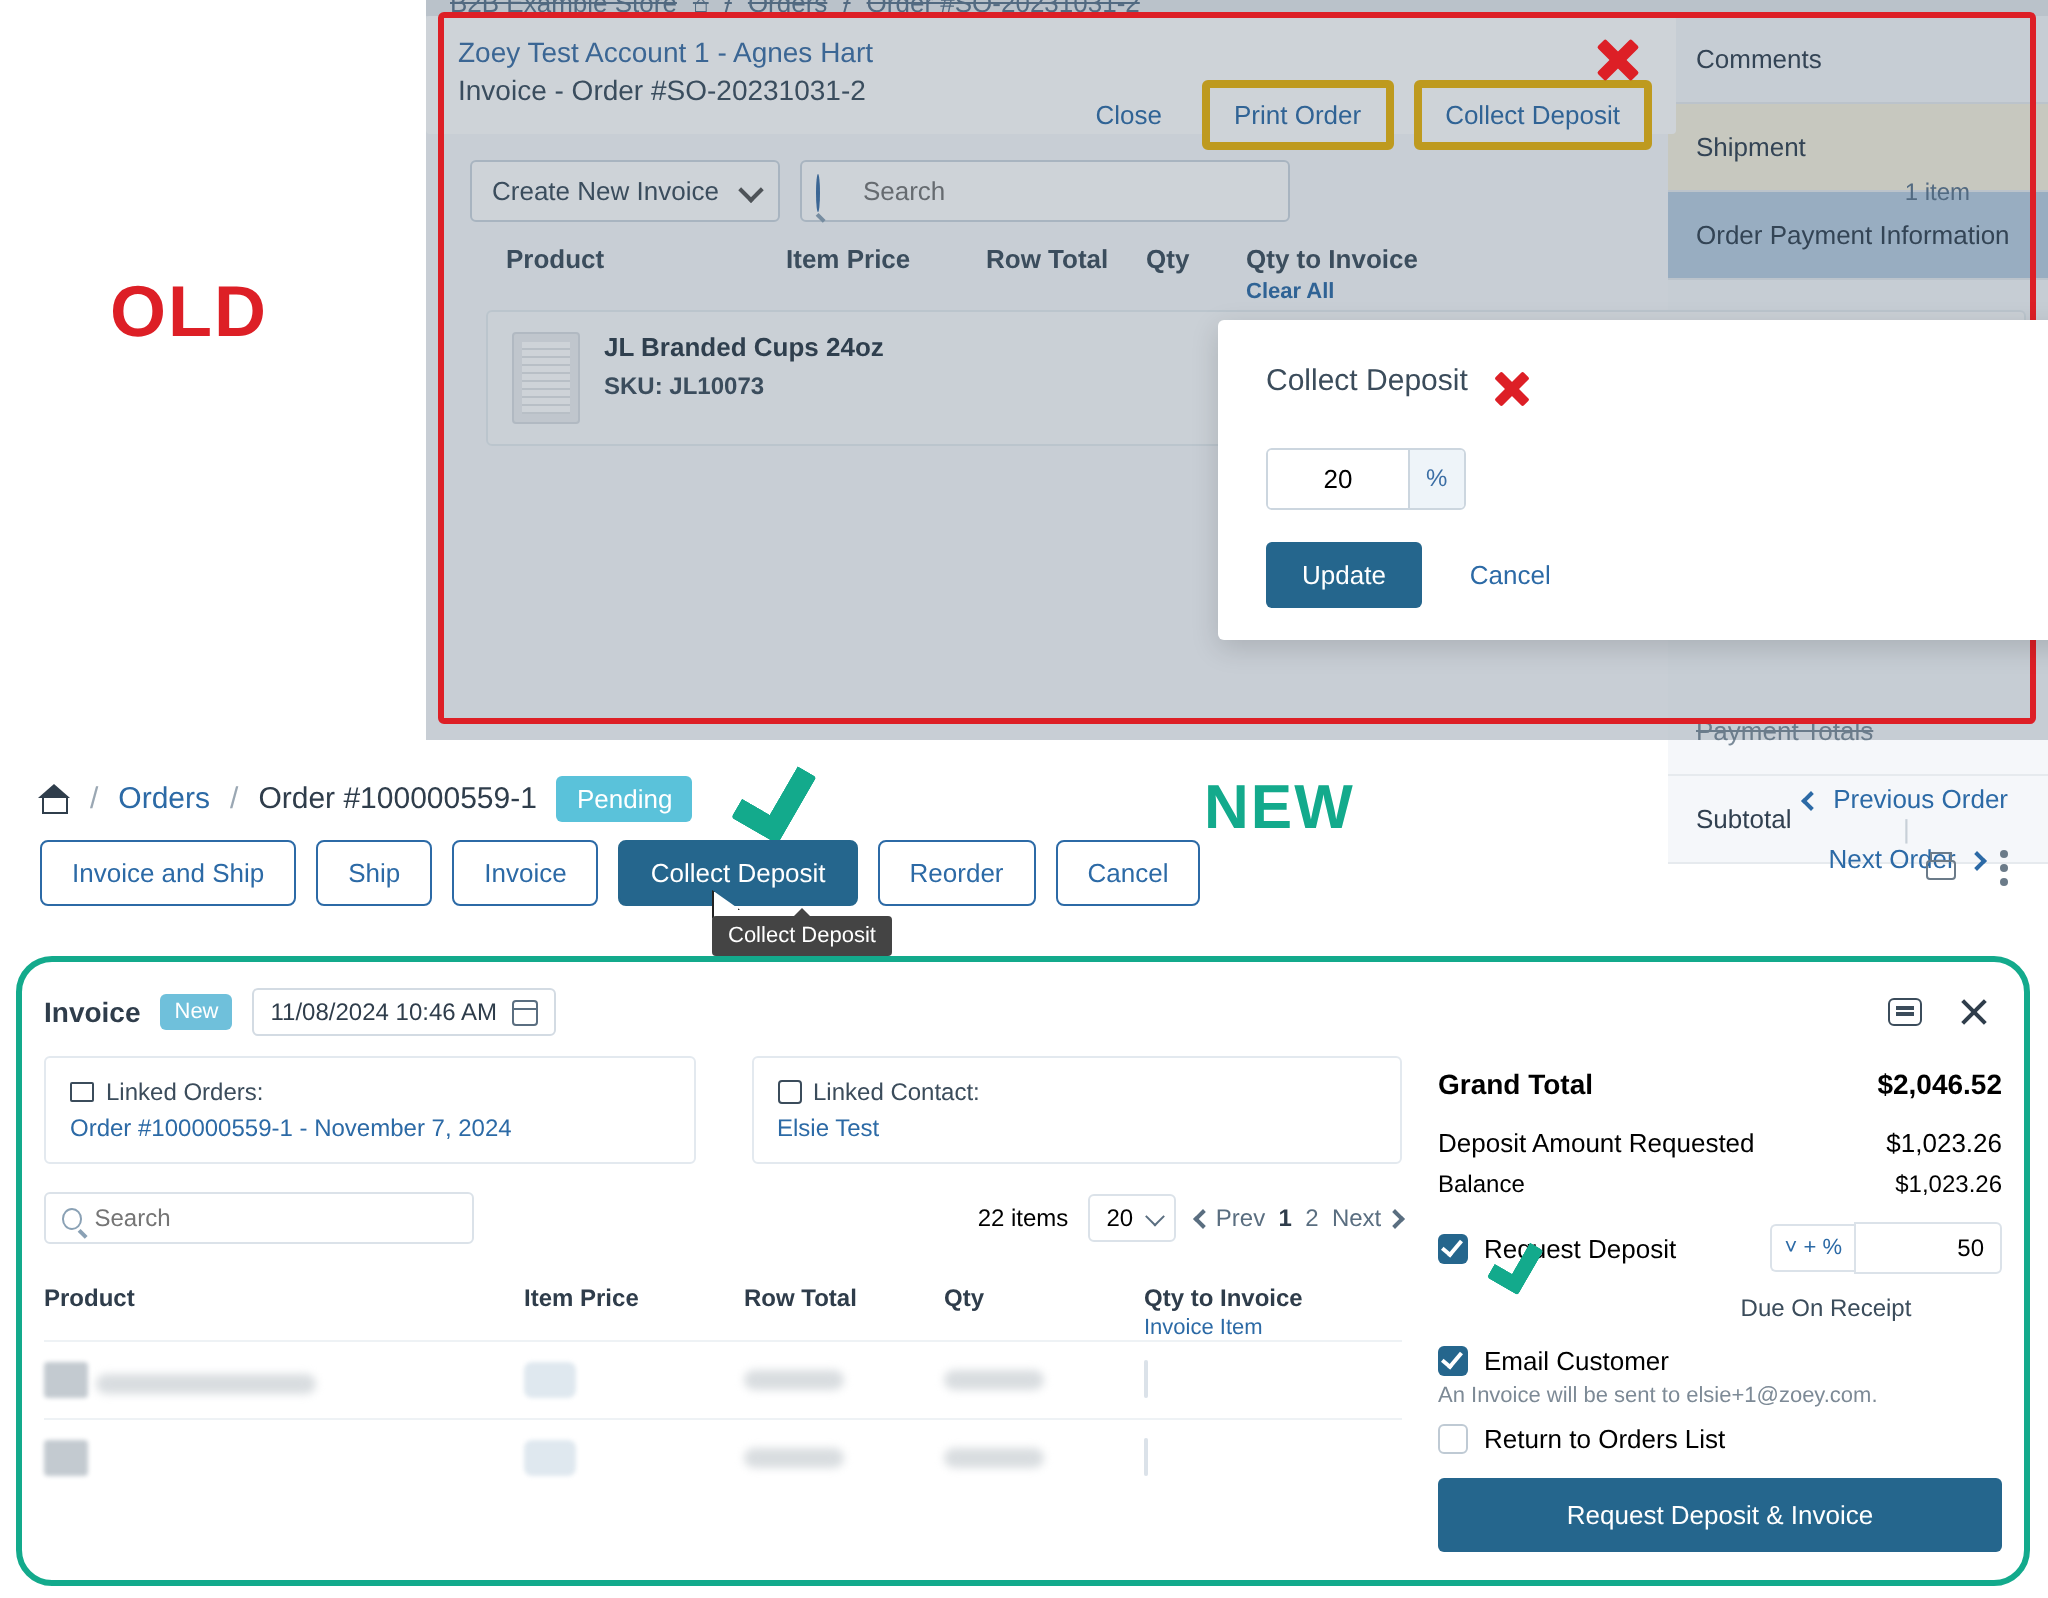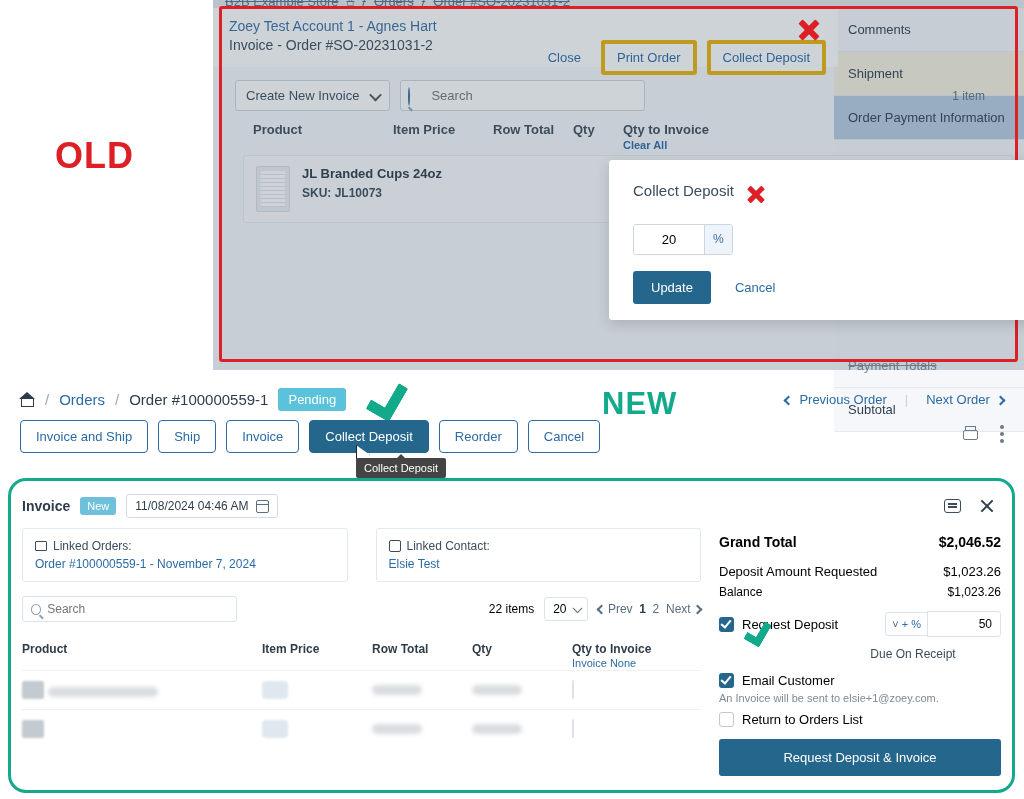--- a/index.html
+++ b/index.html
@@ -72,21 +72,21 @@
   .new-bc .home-icon::after { content: ""; position: absolute; left: -1px; top: 0; width: 0; height: 0; border-left: 8px solid transparent; border-right: 8px solid transparent; border-bottom: 7px solid #2f3d4b; }
   .new-bc .sep { color: #9aa7b3; }
   .new-bc a { color: #2c6aa6; text-decoration: none; }
   .new-bc .cur { color: #2f3d4b; font-weight: 500; }
   .new-pending { background: #5ac2da; color: #fff; font-size: 13px; border-radius: 3px; padding: 4px 10px; }
   .check-icon { width: 54px; height: 38px; display: inline-block; position: relative; transform: rotate(-10deg); }
   .check-icon::after { content: ""; position: absolute; left: 6px; top: 7px; width: 16px; height: 28px; border-right: 11px solid #13aa8c; border-bottom: 11px solid #13aa8c; transform: rotate(40deg); border-radius: 2px; }
   .check-icon.sm { width: 38px; height: 28px; }
   .check-icon.sm::after { left: 4px; top: 4px; width: 10px; height: 18px; border-right: 8px solid #13aa8c; border-bottom: 8px solid #13aa8c; }
 
-  .new-navlinks { position: absolute; top: 392px; right: 20px; display: flex; align-items: center; gap: 18px; font-size: 13px; color: #2c6aa6; }
+  .new-navlinks { position: absolute; top: 392px; right: 20px; display: flex; align-items: center; font-size: 13px; color: #2c6aa6; flex-direction: column; }
   .new-navlinks .bar { color: #c8d0d8; }
   .chevL, .chevR { display: inline-block; width: 7px; height: 7px; border-top: 2px solid #2c6aa6; border-right: 2px solid #2c6aa6; }
   .chevL { transform: rotate(-135deg); }
   .chevR { transform: rotate(45deg); }
 
   .new-btnrow { position: absolute; top: 420px; left: 20px; display: flex; gap: 10px; align-items: center; }
   .new-btn { border: 1px solid #2c6aa6; color: #2c6aa6; background: #fff; border-radius: 4px; padding: 8px 15px; font-size: 13px; cursor: pointer; }
   .new-btn.primary { background: #25668d; color: #fff; border-color: #25668d; position: relative; }
   .cursor-icon { position: absolute; left: 625px; bottom: -10px; width: 14px; height: 18px; background: #fff; clip-path: polygon(0 0, 100% 55%, 55% 60%, 75% 100%, 60% 100%, 42% 64%, 0 80%); border: 1px solid #222; filter: drop-shadow(0 0 1px #222); }
   .tooltip { position: absolute; top: 458px; left: 356px; background: #444; color: #fff; font-size: 11px; padding: 4px 8px; border-radius: 2px; }
@@ -297,21 +297,21 @@
 <div class="new-iconrow">
   <span class="print-icon"></span>
   <span class="kebab"></span>
 </div>
 
 <div class="drawer">
   <div class="drawer-head">
     <span class="drawer-title">Invoice</span>
     <span class="badge-new">New</span>
     <span class="dt-wrap">
-      <span>11/08/2024 04:46 AM</span>
+      <span>11/08/2024 10:46 AM</span>
       <span class="cal-icon"></span>
     </span>
     <div class="drawer-head-right">
       <span class="chat-icon"></span>
       <span class="close-icon"></span>
     </div>
   </div>
 
   <div class="drawer-main">
     <div class="left-col">
@@ -349,21 +349,21 @@
         </div>
       </div>
 
       <div class="tbl-head">
         <span>Product</span>
         <span>Item Price</span>
         <span>Row Total</span>
         <span>Qty</span>
         <span>
           <span>Qty to Invoice</span><br>
-          <span class="inv-none">Invoice None</span>
+          <span class="inv-none">Invoice Item</span>
         </span>
       </div>
 
       <div class="tbl-row">
         <span class="grey-thumb"></span>
         <span><span class="blur md"></span><span class="blur md2" style="display:block"></span></span>
         <span class="pill b"></span>
         <span class="blur sm"></span>
         <span class="blur sm"></span>
         <span><span class="qty-in"></span></span>

